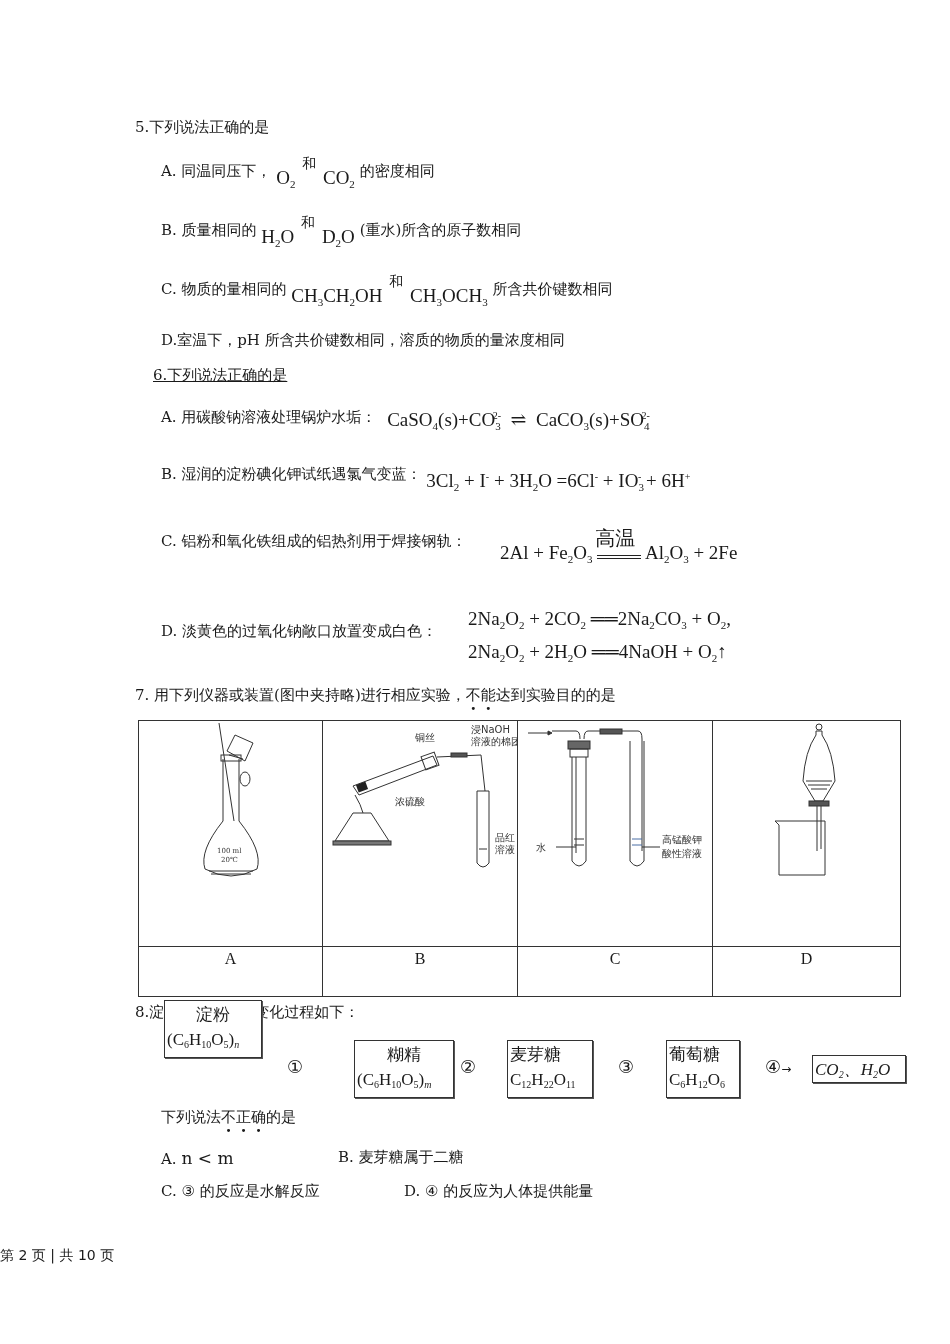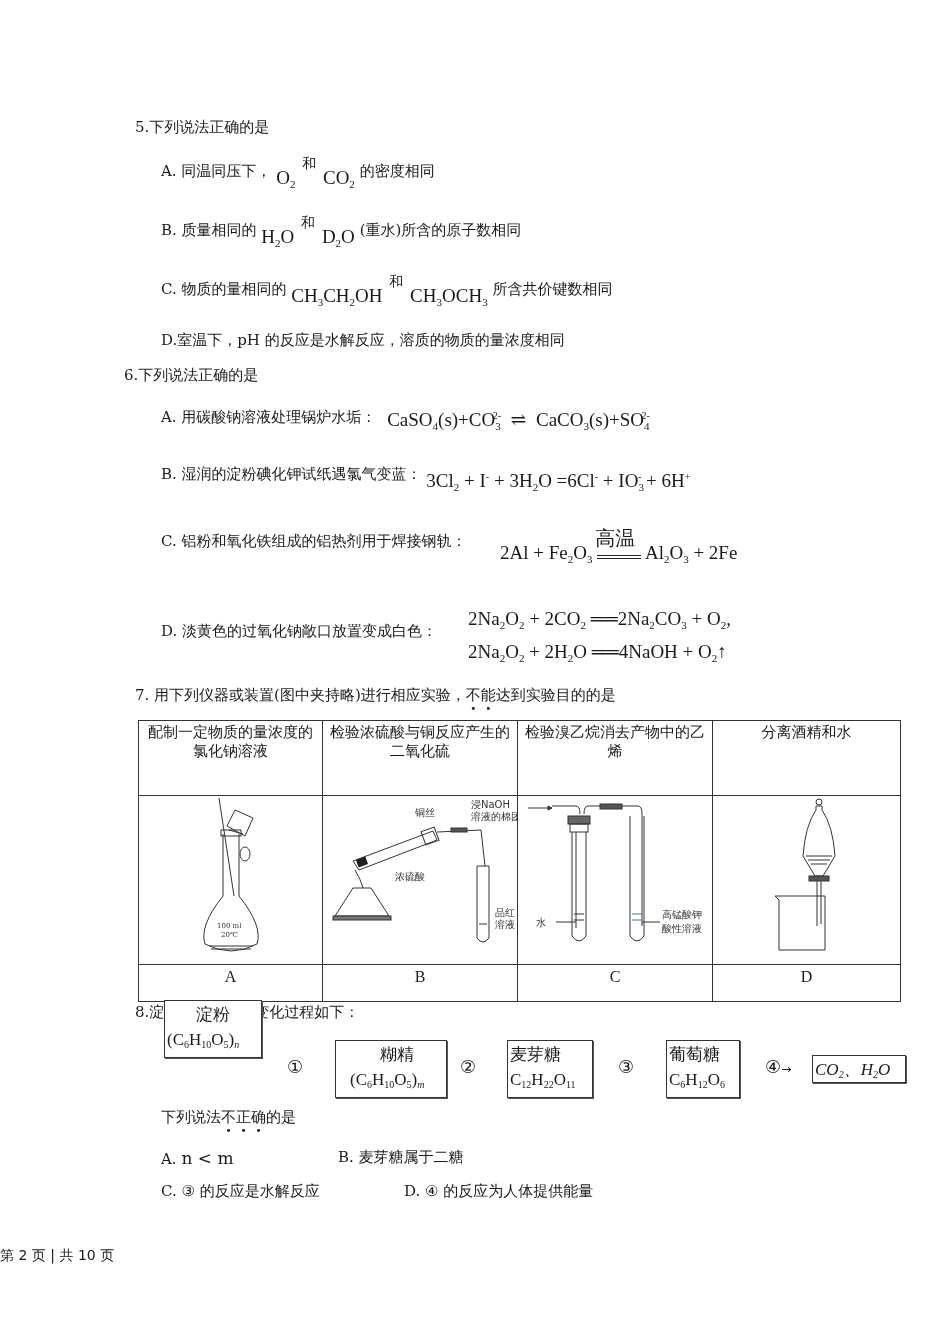--- a/index.html
+++ b/index.html
@@ -56,23 +56,23 @@
 </div>
 
 <div class="abs opt" style="left:161px;top:273px;">
   <span>C. 物质的量相同的</span>
   <span class="chem" style="position:relative;top:8px;">CH<sub>3</sub>CH<sub>2</sub>OH</span>
   <span class="small-he">和</span>
   <span class="chem" style="position:relative;top:8px;">CH<sub>3</sub>OCH<sub>3</sub></span>
   <span>所含共价键数相同</span>
 </div>
 
-<div class="abs opt" style="left:161px;top:331px;">D.室温下，pH 的反应是水解反应，溶质的物质的量浓度相同</div>
-
-<div class="abs q" style="left:124px;top:366px;">6.下列说法正确的是</div>
+<div class="abs opt" style="left:161px;top:331px;">D.室温下，pH 所含共价键数相同，溶质的物质的量浓度相同</div>
+
+<div class="abs q" style="left:153px;top:366px;text-decoration:underline;">6.下列说法正确的是</div>
 
 <div class="abs opt" style="left:161px;top:404px;">
   <span>A. 用碳酸钠溶液处理锅炉水垢：</span>
   <span class="chem" style="position:relative;top:4px;margin-left:6px;">CaSO<sub>4</sub>(s)+CO<sub style="margin-right:-8px">3</sub><sup>2-</sup> &nbsp;⇌&nbsp; CaCO<sub>3</sub>(s)+SO<sub style="margin-right:-8px">4</sub><sup>2-</sup></span>
 </div>
 
 <div class="abs opt" style="left:161px;top:462px;">
   <span>B. 湿润的淀粉碘化钾试纸遇氯气变蓝：</span>
   <span class="chem" style="position:relative;top:8px;">3Cl<sub>2</sub> + I<sup>-</sup> + 3H<sub>2</sub>O =6Cl<sup>-</sup> + IO<sub style="margin-right:-6px">3</sub><sup>-</sup> + 6H<sup>+</sup></span>
 </div>
@@ -104,26 +104,20 @@
 </div>
 
 <table class="q7-table">
   <colgroup>
       <col style="width:184px">
       <col style="width:195px">
       <col style="width:195px">
       <col style="width:188px">
     </colgroup>
   <tbody>
-      <tr class="head">
-    <td>配制一定物质的量浓度的氯化钠溶液</td>
-    <td>检验浓硫酸与铜反应产生的二氧化硫</td>
-    <td>检验溴乙烷消去产物中的乙烯</td>
-    <td>分离酒精和水</td>
-  </tr>
   <tr class="img">
 
     <td>
       <svg width="184" height="163" viewBox="0 0 184 163">
         <g fill="none" stroke="#333" stroke-width="1">
           <line x1="80" y1="2" x2="95" y2="100"></line>
           <path d="M88 30 L96 14 L114 22 L106 40 Z"></path>
           <path d="M90 34 L104 38"></path>
           <path d="M84 38 L84 100 Q60 130 66 148 Q92 162 118 148 Q124 130 100 100 L100 38"></path>
           <rect x="82" y="34" width="20" height="6"></rect>
@@ -213,21 +207,21 @@
   </table>
 
 <div class="abs q" style="left:135px;top:1003px;">8.淀粉在人体内的变化过程如下：</div>
 
 <div class="box" style="left:164px;top:1000px;width:96px;height:56px;">
   <div class="cn">淀粉</div>
   <div class="f">(C<sub>6</sub>H<sub>10</sub>O<sub>5</sub>)<sub><i>n</i></sub></div>
 </div>
 <div class="circ" style="left:287px;top:1056px;">①</div>
 
-<div class="box" style="left:335px;top:1040px;width:98px;height:56px;padding-left:12px;">
+<div class="box" style="left:354px;top:1040px;width:98px;height:56px;">
   <div class="cn">糊精</div>
   <div class="f">(C<sub>6</sub>H<sub>10</sub>O<sub>5</sub>)<sub><i>m</i></sub></div>
 </div>
 <div class="circ" style="left:460px;top:1056px;">②</div>
 
 <div class="box" style="left:507px;top:1040px;width:84px;height:56px;">
   <div class="cn" style="text-align:left;padding-left:2px;">麦芽糖</div>
   <div class="f">C<sub>12</sub>H<sub>22</sub>O<sub>11</sub></div>
 </div>
 <div class="circ" style="left:618px;top:1056px;">③</div>

